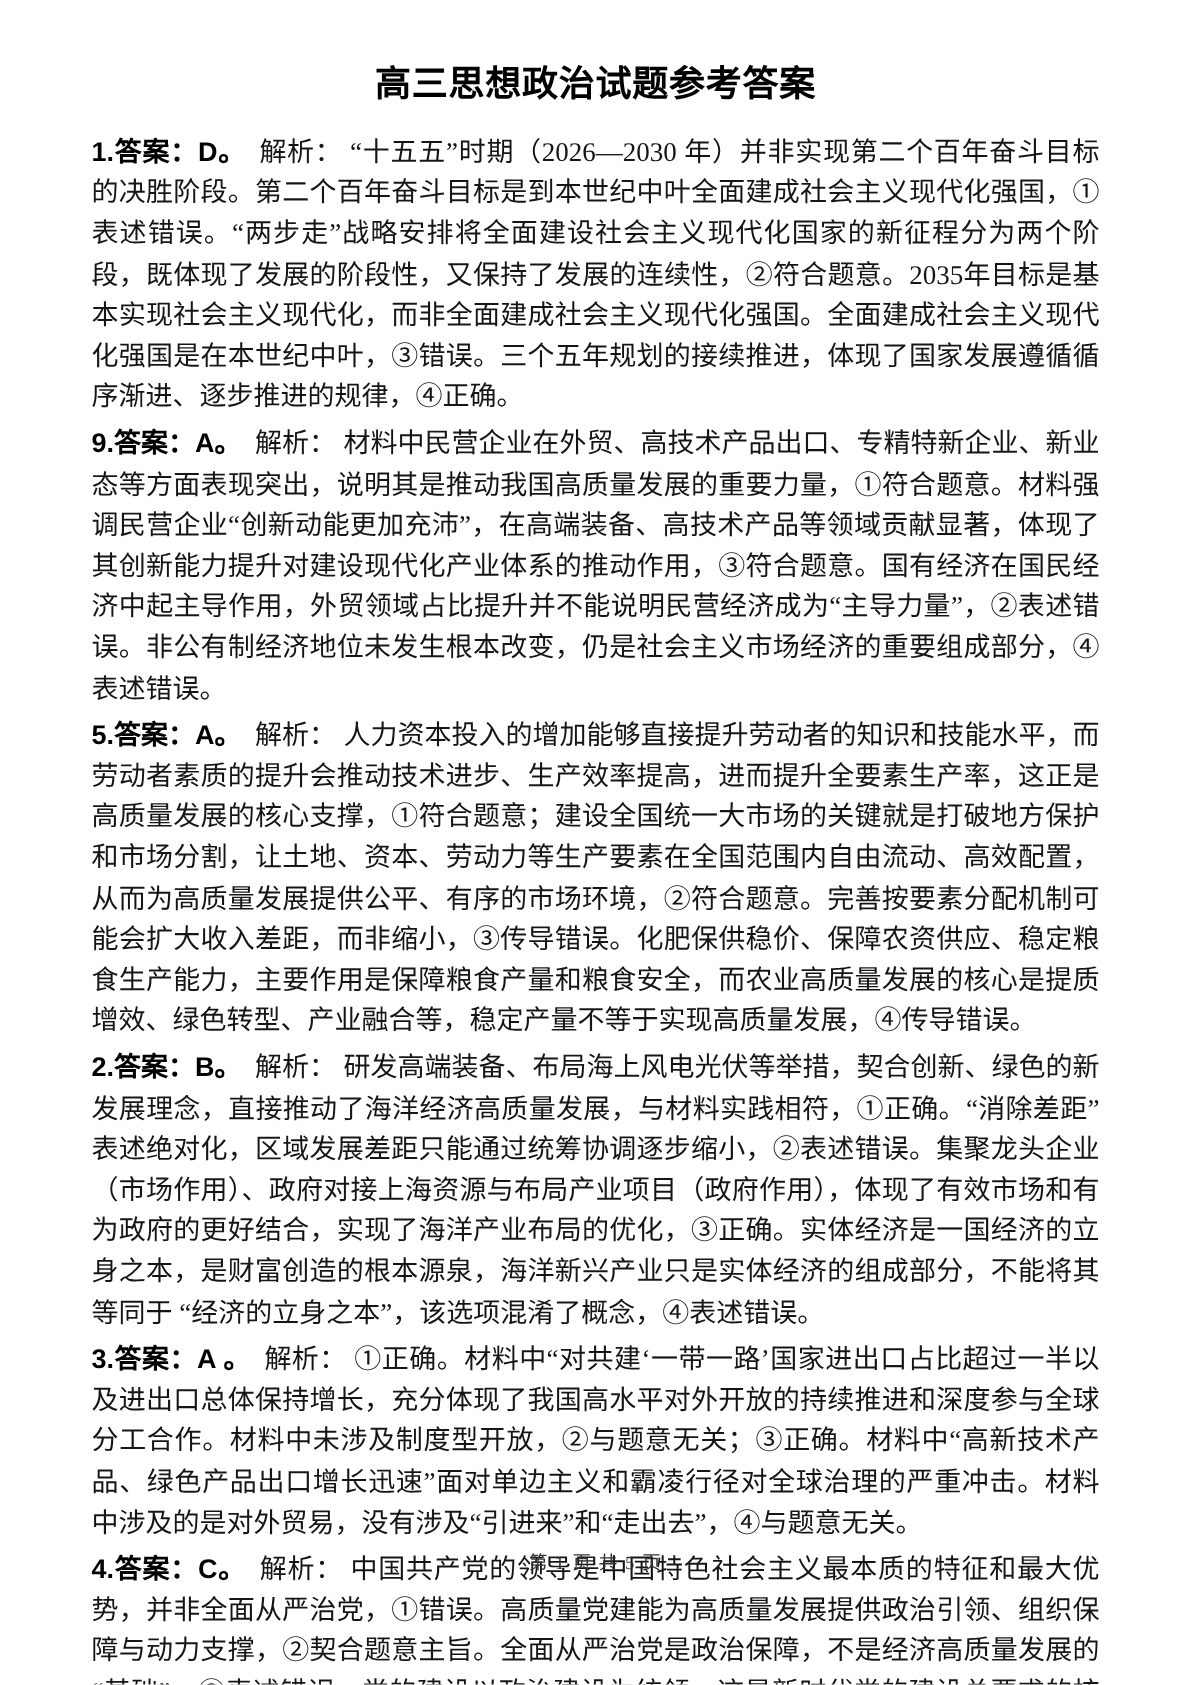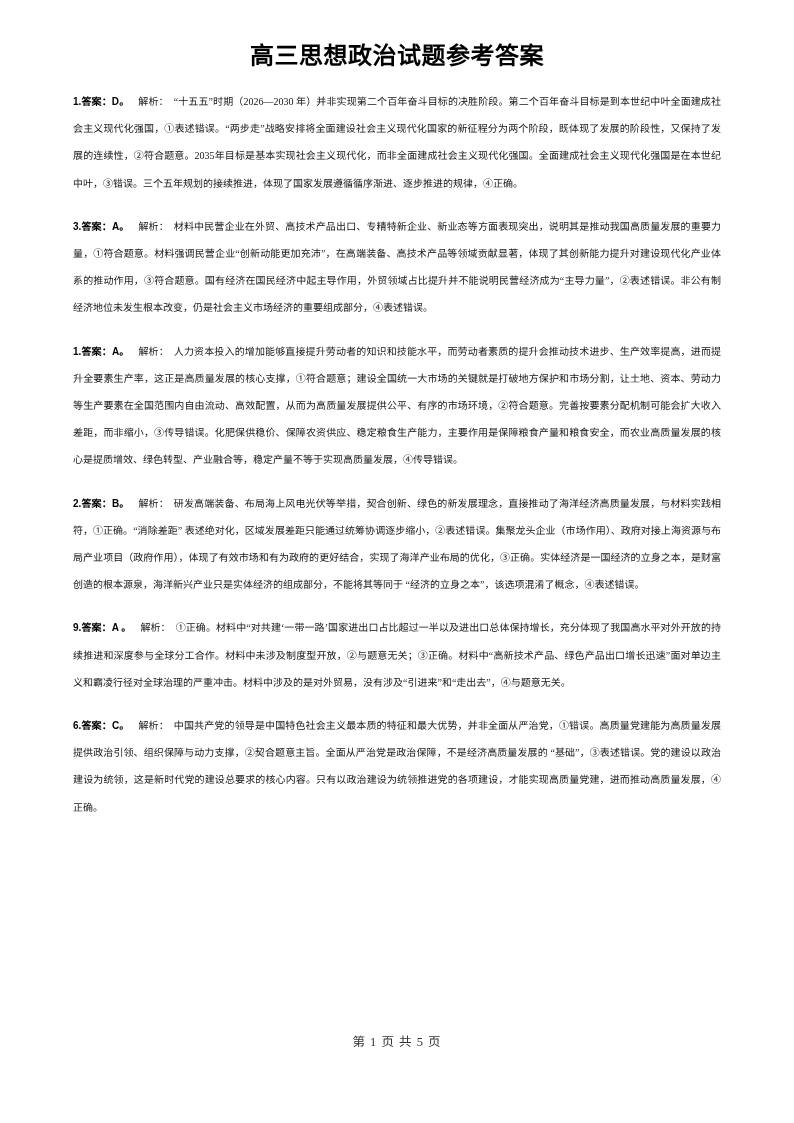--- a/index.html
+++ b/index.html
@@ -19,22 +19,22 @@
   h1.title {
     margin: 0 0 17px 0;
     font-size: 24px;
     font-weight: bold;
     text-align: center;
     letter-spacing: 0.5px;
     color: #000000;
     font-family: Liberation Serif, serif;
   }
   p.ans {
-    margin: 16px;
-    font-size: 10px;
+    margin: 4px;
+    font-size: 18px;
     line-height: 27.2px;
     text-align: justify;
     text-align-last: left;
     color: #151515;
   }
   p.ans .lbl {
     font-weight: bold;
     color: #000000;
     padding-right: 9px;
     font-family: "Liberation Sans", sans-serif;
@@ -54,26 +54,26 @@
 </style>
 </head>
 <body>
 
 <div class="page">
 
   <h1 class="title">高三思想政治试题参考答案</h1>
 
   <p class="ans"><span class="lbl">1.答案：D。</span><span class="jx">解析：</span><span>“十五五”时期（2026—2030 年）并非实现第二个百年奋斗目标的决胜阶段。第二个百年奋斗目标是到本世纪中叶全面建成社会主义现代化强国，①表述错误。“两步走”战略安排将全面建设社会主义现代化国家的新征程分为两个阶段，既体现了发展的阶段性，又保持了发展的连续性，②符合题意。2035年目标是基本实现社会主义现代化，而非全面建成社会主义现代化强国。全面建成社会主义现代化强国是在本世纪中叶，③错误。三个五年规划的接续推进，体现了国家发展遵循循序渐进、逐步推进的规律，④正确。</span></p>
 
-  <p class="ans"><span class="lbl">3.答案：A。</span><span class="jx">解析：</span><span>材料中民营企业在外贸、高技术产品出口、专精特新企业、新业态等方面表现突出，说明其是推动我国高质量发展的重要力量，①符合题意。材料强调民营企业“创新动能更加充沛”，在高端装备、高技术产品等领域贡献显著，体现了其创新能力提升对建设现代化产业体系的推动作用，③符合题意。国有经济在国民经济中起主导作用，外贸领域占比提升并不能说明民营经济成为“主导力量”，②表述错误。非公有制经济地位未发生根本改变，仍是社会主义市场经济的重要组成部分，④表述错误。</span></p>
+  <p class="ans"><span class="lbl">9.答案：A。</span><span class="jx">解析：</span><span>材料中民营企业在外贸、高技术产品出口、专精特新企业、新业态等方面表现突出，说明其是推动我国高质量发展的重要力量，①符合题意。材料强调民营企业“创新动能更加充沛”，在高端装备、高技术产品等领域贡献显著，体现了其创新能力提升对建设现代化产业体系的推动作用，③符合题意。国有经济在国民经济中起主导作用，外贸领域占比提升并不能说明民营经济成为“主导力量”，②表述错误。非公有制经济地位未发生根本改变，仍是社会主义市场经济的重要组成部分，④表述错误。</span></p>
 
-  <p class="ans"><span class="lbl">1.答案：A。</span><span class="jx">解析：</span><span>人力资本投入的增加能够直接提升劳动者的知识和技能水平，而劳动者素质的提升会推动技术进步、生产效率提高，进而提升全要素生产率，这正是高质量发展的核心支撑，①符合题意；建设全国统一大市场的关键就是打破地方保护和市场分割，让土地、资本、劳动力等生产要素在全国范围内自由流动、高效配置，从而为高质量发展提供公平、有序的市场环境，②符合题意。完善按要素分配机制可能会扩大收入差距，而非缩小，③传导错误。化肥保供稳价、保障农资供应、稳定粮食生产能力，主要作用是保障粮食产量和粮食安全，而农业高质量发展的核心是提质增效、绿色转型、产业融合等，稳定产量不等于实现高质量发展，④传导错误。</span></p>
+  <p class="ans"><span class="lbl">5.答案：A。</span><span class="jx">解析：</span><span>人力资本投入的增加能够直接提升劳动者的知识和技能水平，而劳动者素质的提升会推动技术进步、生产效率提高，进而提升全要素生产率，这正是高质量发展的核心支撑，①符合题意；建设全国统一大市场的关键就是打破地方保护和市场分割，让土地、资本、劳动力等生产要素在全国范围内自由流动、高效配置，从而为高质量发展提供公平、有序的市场环境，②符合题意。完善按要素分配机制可能会扩大收入差距，而非缩小，③传导错误。化肥保供稳价、保障农资供应、稳定粮食生产能力，主要作用是保障粮食产量和粮食安全，而农业高质量发展的核心是提质增效、绿色转型、产业融合等，稳定产量不等于实现高质量发展，④传导错误。</span></p>
 
   <p class="ans"><span class="lbl">2.答案：B。</span><span class="jx">解析：</span><span>研发高端装备、布局海上风电光伏等举措，契合创新、绿色的新发展理念，直接推动了海洋经济高质量发展，与材料实践相符，①正确。“消除差距” 表述绝对化，区域发展差距只能通过统筹协调逐步缩小，②表述错误。集聚龙头企业（市场作用）、政府对接上海资源与布局产业项目（政府作用），体现了有效市场和有为政府的更好结合，实现了海洋产业布局的优化，③正确。实体经济是一国经济的立身之本，是财富创造的根本源泉，海洋新兴产业只是实体经济的组成部分，不能将其等同于 “经济的立身之本”，该选项混淆了概念，④表述错误。</span></p>
 
-  <p class="ans"><span class="lbl">9.答案：A 。</span><span class="jx">解析：</span><span>①正确。材料中“对共建‘一带一路’国家进出口占比超过一半以及进出口总体保持增长，充分体现了我国高水平对外开放的持续推进和深度参与全球分工合作。材料中未涉及制度型开放，②与题意无关；③正确。材料中“高新技术产品、绿色产品出口增长迅速”面对单边主义和霸凌行径对全球治理的严重冲击。材料中涉及的是对外贸易，没有涉及“引进来”和“走出去”，④与题意无关。</span></p>
+  <p class="ans"><span class="lbl">3.答案：A 。</span><span class="jx">解析：</span><span>①正确。材料中“对共建‘一带一路’国家进出口占比超过一半以及进出口总体保持增长，充分体现了我国高水平对外开放的持续推进和深度参与全球分工合作。材料中未涉及制度型开放，②与题意无关；③正确。材料中“高新技术产品、绿色产品出口增长迅速”面对单边主义和霸凌行径对全球治理的严重冲击。材料中涉及的是对外贸易，没有涉及“引进来”和“走出去”，④与题意无关。</span></p>
 
 
-  <p class="ans"><span class="lbl">6.答案：C。</span><span class="jx">解析：</span><span>中国共产党的领导是中国特色社会主义最本质的特征和最大优势，并非全面从严治党，①错误。高质量党建能为高质量发展提供政治引领、组织保障与动力支撑，②契合题意主旨。全面从严治党是政治保障，不是经济高质量发展的 “基础”，③表述错误。党的建设以政治建设为统领，这是新时代党的建设总要求的核心内容。只有以政治建设为统领推进党的各项建设，才能实现高质量党建，进而推动高质量发展，④正确。</span></p>
+  <p class="ans"><span class="lbl">4.答案：C。</span><span class="jx">解析：</span><span>中国共产党的领导是中国特色社会主义最本质的特征和最大优势，并非全面从严治党，①错误。高质量党建能为高质量发展提供政治引领、组织保障与动力支撑，②契合题意主旨。全面从严治党是政治保障，不是经济高质量发展的 “基础”，③表述错误。党的建设以政治建设为统领，这是新时代党的建设总要求的核心内容。只有以政治建设为统领推进党的各项建设，才能实现高质量党建，进而推动高质量发展，④正确。</span></p>
 
 </div>
 
 <div class="footer">第 1 页 共 5 页</div>
 
 </body></html>

